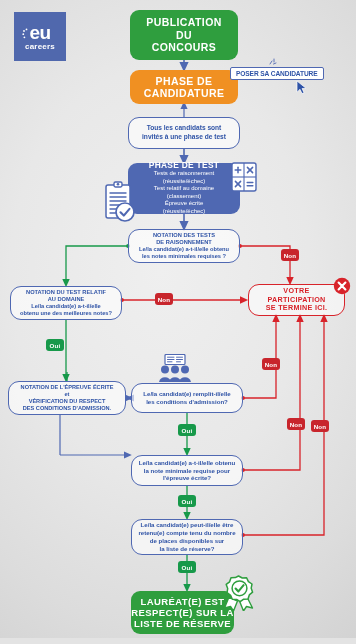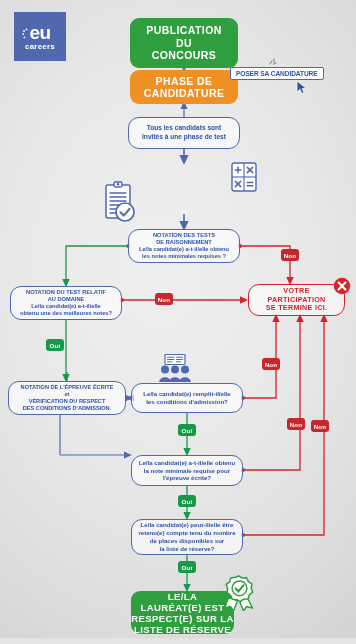--- a/index.html
+++ b/index.html
@@ -96,21 +96,21 @@
   .outline-red {
     background: rgba(255,255,255,0.55);
     border: 1.4px solid #d8232a;
     border-radius: 11px;
     color: #d8232a;
     font-weight: bold;
     letter-spacing: 0.3px;
   }
 
   
-  #node-publication { left: 130px; top: 18px;  width: 108px; height: 50px; font-size: 10.5px; line-height: 12.5px; }
+  #node-publication { left: 130px; top: 10px;  width: 108px; height: 50px; font-size: 10.5px; line-height: 12.5px; }
   #node-phase-cand  { left: 130px; top: 70px;  width: 108px; height: 34px; font-size: 10.5px; line-height: 12.5px; }
   #node-invites     { left: 128px; top: 117px; width: 112px; height: 32px; font-size: 6.6px;  line-height: 8.6px; }
   #node-phase-test  { left: 128px; top: 163px; width: 112px; height: 51px; font-size: 6px;   line-height: 7.4px; }
   #node-notation-rais { left: 128px; top: 229px; width: 112px; height: 34px; font-size: 5.7px; line-height: 7.2px; }
   #node-notation-dom  { left: 10px;  top: 286px; width: 112px; height: 34px; font-size: 5.7px; line-height: 7.2px; }
   #node-fin           { left: 248px; top: 284px; width: 97px;  height: 32px; font-size: 7.2px; line-height: 8.6px; }
   #node-epreuve-verif { left: 8px;   top: 381px; width: 118px; height: 34px; font-size: 5.6px; line-height: 7.2px; }
   #node-conditions    { left: 131px; top: 383px; width: 112px; height: 30px; font-size: 6.1px; line-height: 7.8px; }
   #node-note-min      { left: 131px; top: 455px; width: 112px; height: 31px; font-size: 6.1px; line-height: 7.8px; }
   #node-places        { left: 131px; top: 519px; width: 112px; height: 36px; font-size: 6.1px; line-height: 7.8px; }
@@ -276,20 +276,31 @@
     </div>
   </div>
 
   <div class="node outline-blue" id="node-invites">
     <div class="node-inner">
       <span class="nd-title">Tous les candidats sont</span>
       <span class="nd-title">invités à une phase de test</span>
     </div>
   </div>
 
+  <div class="node solid-blue" id="node-phase-test">
+    <div class="node-inner">
+      <span class="phase-test-title">PHASE DE TEST</span>
+      <span class="nd-title">Tests de raisonnement</span>
+      <span class="nd-title">(réussite/échec)</span>
+      <span class="nd-title">Test relatif au domaine</span>
+      <span class="nd-title">(classement)</span>
+      <span class="nd-title">Épreuve écrite</span>
+      <span class="nd-title">(réussite/échec)</span>
+    </div>
+  </div>
 
   <div class="node outline-blue" id="node-notation-rais">
     <div class="node-inner">
       <span class="nd-sub">NOTATION DES TESTS</span>
       <span class="nd-sub">DE RAISONNEMENT</span>
       <span class="nd-title">Le/la candidat(e) a-t-il/elle obtenu</span>
       <span class="nd-title">les notes minimales requises ?</span>
     </div>
   </div>
 
@@ -338,21 +349,20 @@
     <div class="node-inner">
       <span class="nd-title">Le/la candidat(e) peut-il/elle être</span>
       <span class="nd-title">retenu(e) compte tenu du nombre</span>
       <span class="nd-title">de places disponibles sur</span>
       <span class="nd-title">la liste de réserve?</span>
     </div>
   </div>
 
   <div class="node solid-green" id="node-laureat">
     <div class="node-inner">
-      <span class="nd-title">LE/LA</span>
       <span class="nd-title">LAURÉAT(E) EST</span>
       <span class="nd-title">RESPECT(E) SUR LA</span>
       <span class="nd-title">LISTE DE RÉSERVE</span>
     </div>
   </div>
 
   <div class="chip chip-oui" id="chip-oui-1">Oui</div>
   <div class="chip chip-oui" id="chip-oui-2">Oui</div>
   <div class="chip chip-oui" id="chip-oui-3">Oui</div>
   <div class="chip chip-oui" id="chip-oui-4">Oui</div>

